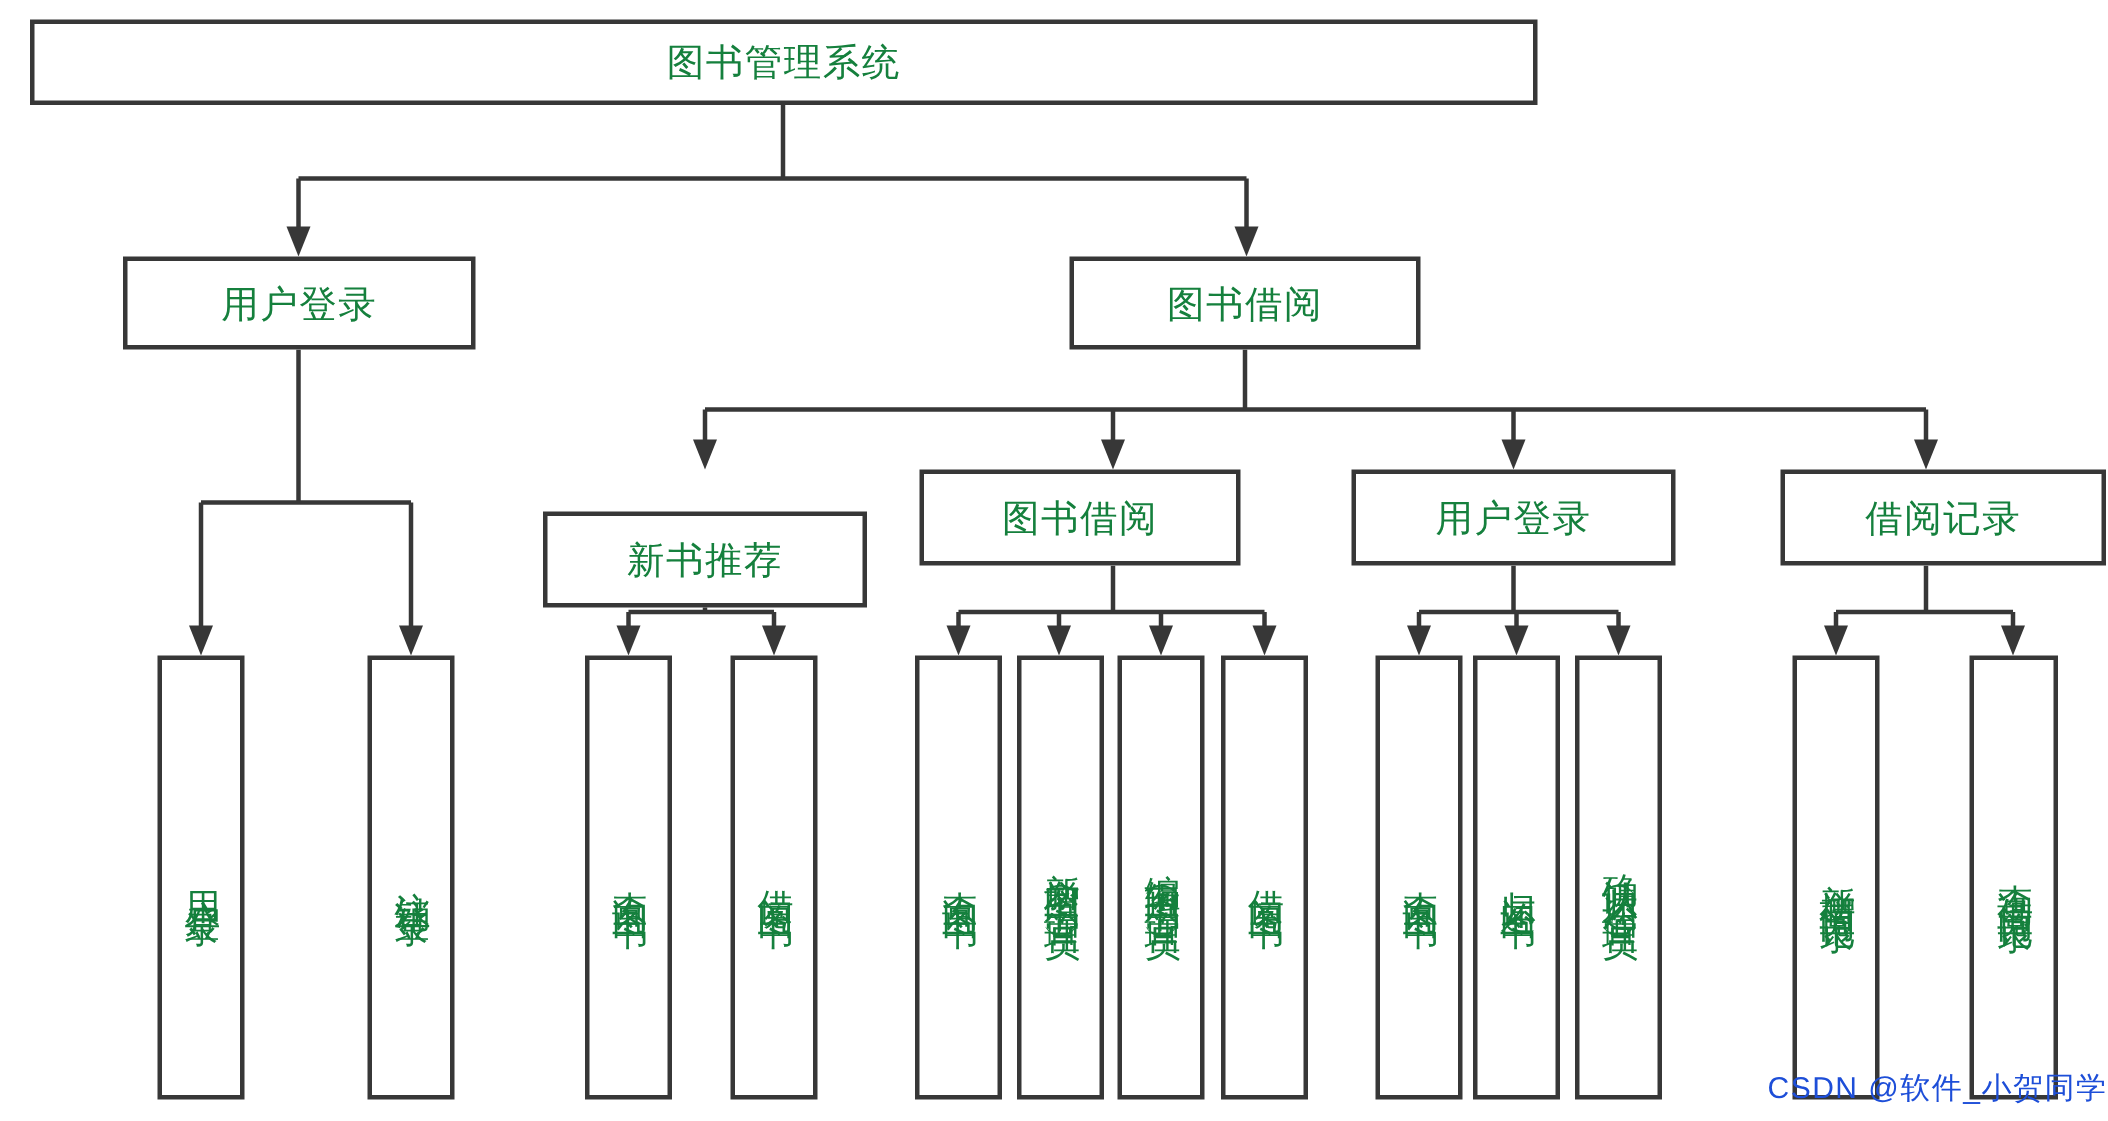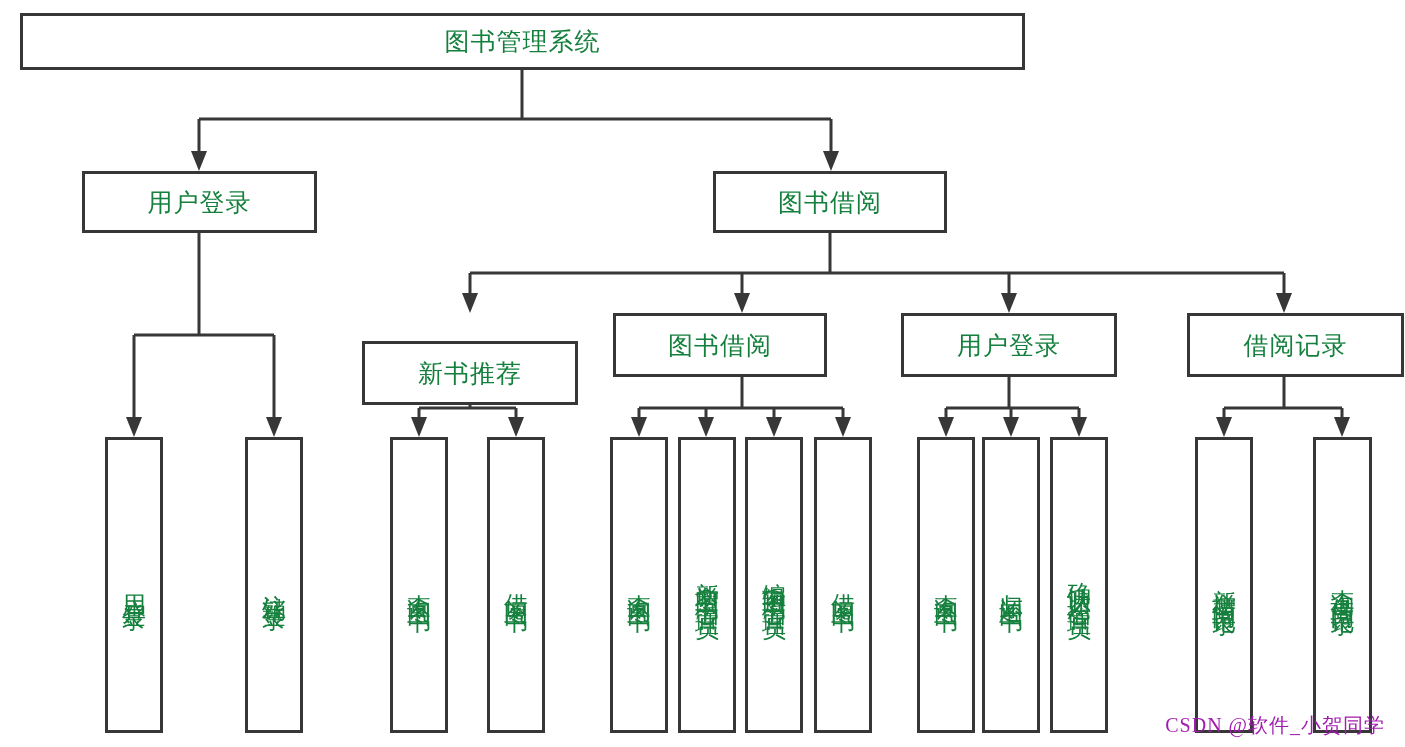--- a/index.html
+++ b/index.html
@@ -40,28 +40,27 @@
     font-size: 24px;
   }
   .leaf .vtext {
     writing-mode: vertical-rl;
     text-orientation: mixed;
     letter-spacing: 5px;
     line-height: 1;
   }
   .watermark {
     position: absolute;
-    right: 20px;
+    right: 0;
     bottom: 8px;
     font-size: 20px;
-    color: #a21caf;
+    color: #1d4ed8;
     letter-spacing: 1px;
     white-space: nowrap;
     z-index: 5;
-    font-family: Liberation Serif, serif;
   }
 </style>
 </head>
 <body>
 
 <div id="canvas">
 
   <svg id="connectors" width="1405" height="747" viewBox="0 0 1405 747" xmlns="http://www.w3.org/2000/svg">
     <g stroke="#373737" stroke-width="3" fill="none">
 

